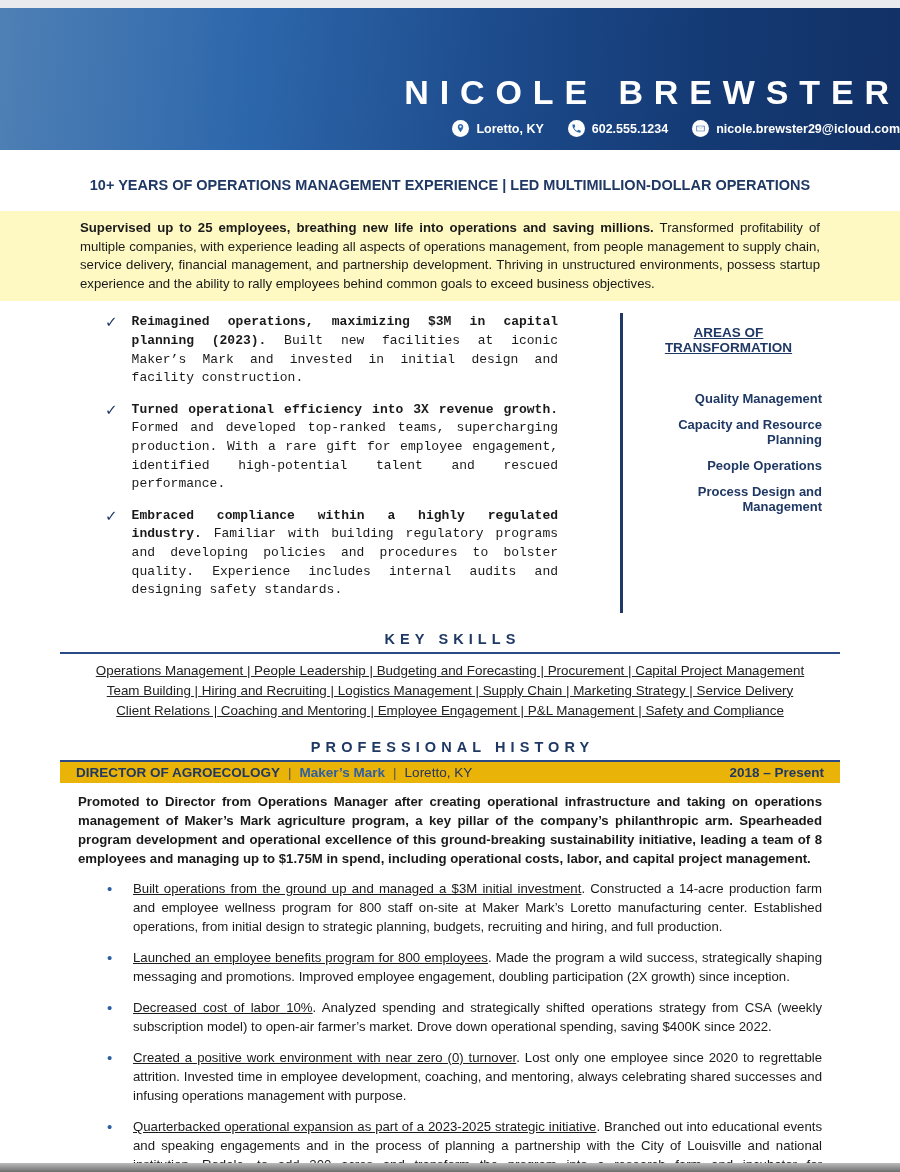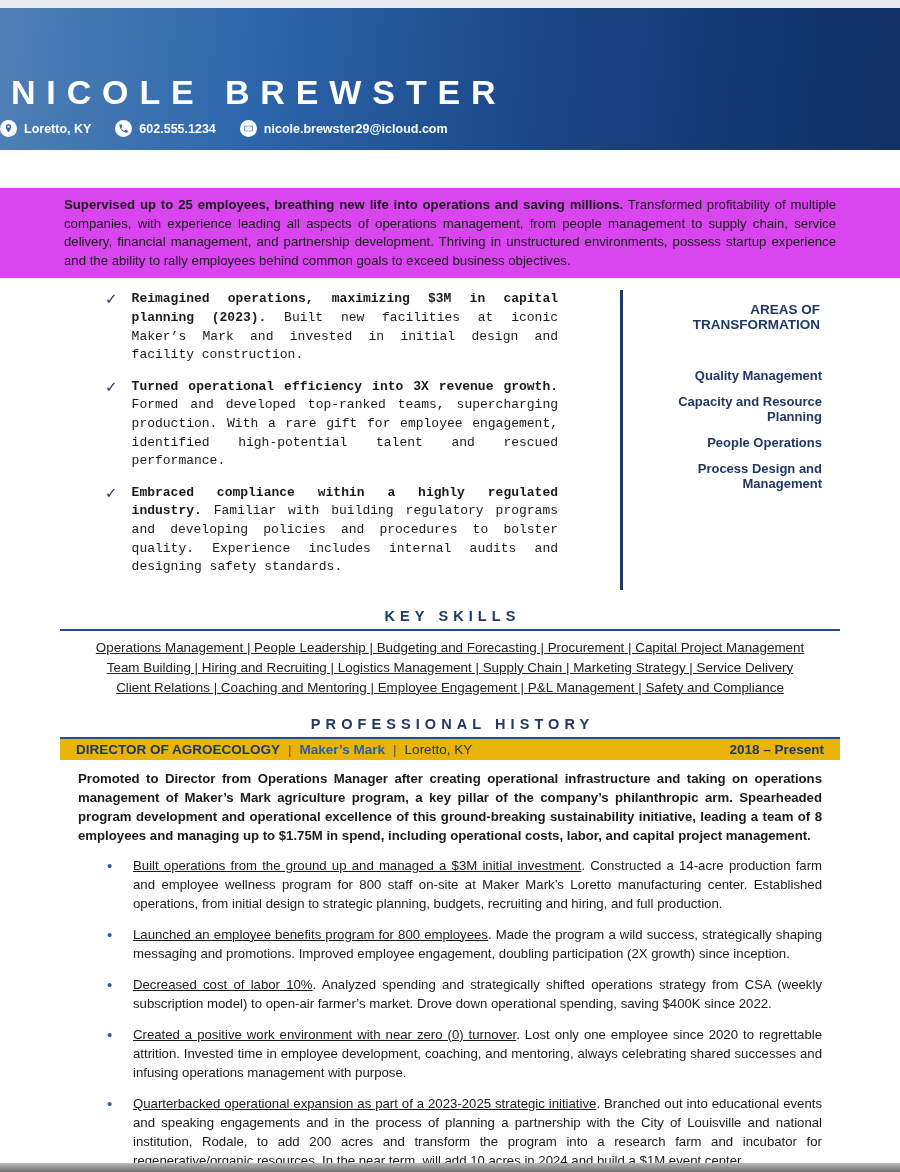--- a/index.html
+++ b/index.html
@@ -6,47 +6,47 @@
   body{
     width:900px;height:1172px;position:relative;overflow:hidden;
     background:#ffffff;color:#1a1a1a;
     font-family:"Liberation Sans","DejaVu Sans",sans-serif;
   }
   .top-strip{height:8px;background:#e9eaed;}
   
   .hero{
     height:142px;
     background:linear-gradient(95deg,#4f80b5 0%,#2d67ab 28%,#1d4b8c 55%,#143a74 78%,#123166 100%);
-    display:flex;flex-direction:column;align-items:flex-start;justify-content:flex-end;
+    display:flex;flex-direction:column;align-items:flex-end;justify-content:flex-end;
     padding-bottom:13px;box-sizing:border-box;
   }
   .name{
     margin:0 0 11px;color:#ffffff;font-size:34px;font-weight:bold;
     letter-spacing:0.32em;text-indent:0.32em;line-height:1;
   }
   .contact{display:flex;gap:24px;align-items:center;color:#ffffff;font-size:12.5px;font-weight:bold;}
   .citem{display:flex;align-items:center;gap:7px;}
   .cicon{width:17px;height:17px;background:#ffffff;border-radius:50%;display:flex;align-items:center;justify-content:center;flex:0 0 auto;}
   .cicon svg{width:11px;height:11px;fill:#2d67ab;}
   
   .target-sec{text-align:center;padding-top:20px;color:#1f3864;}
   .target-label{font-size:15px;letter-spacing:0.5px;}
   .target-title{font-size:26px;font-weight:bold;letter-spacing:0.5px;}
   .target-sub{margin-top:7px;font-size:14.5px;font-weight:bold;}
   
-  .summary-band{margin-top:18px;background:#d946ef;padding:8px 64px;}
+  .summary-band{margin-top:18px;background:#fef9c3;padding:8px 80px;}
   .summary-band p{margin:0;font-size:13.2px;line-height:18.6px;text-align:justify;}
   
   .two-col{display:flex;margin:12px 78px 0;}
   .checklist{list-style:none;margin:0;padding:0 0 0 27px;width:480px;box-sizing:border-box;}
   .checklist li{display:flex;gap:14px;margin-bottom:13px;}
   .check{color:#1f3864;font-weight:bold;font-size:15px;line-height:18.6px;flex:0 0 auto;}
   .checklist p{margin:0;font-size:13px;line-height:18.6px;text-align:justify;font-family:Liberation Mono, monospace;}
   .transform{margin-left:auto;width:202px;border-left:3px solid #1f3864;padding:8px 0 4px 14px;text-align:right;box-sizing:border-box;}
-  .transform h3{margin:4px 2px 0 0;font-size:13.5px;color:#1f3864;font-weight:bold;}
+  .transform h3{margin:4px 2px 0 0;font-size:13.5px;color:#1f3864;text-decoration:underline;font-weight:bold;text-align:center;}
   .transform ul{list-style:none;margin:36px 0 0;padding:0;}
   .transform li{font-size:13px;font-weight:bold;color:#1f3864;margin-bottom:11px;}
   
   .sec-head{text-align:center;color:#1f3864;font-size:14.5px;font-weight:bold;letter-spacing:0.35em;text-indent:0.35em;margin:18px 0 5px;}
   .rule{border:none;border-top:2px solid #2a4a85;margin:0 60px;}
   
   .skills{margin-top:7px;text-align:center;font-size:13.4px;line-height:20px;color:#222222;text-decoration:underline;}
   
   .job-bar{margin:0 60px;background:#eab308;display:flex;justify-content:space-between;align-items:center;padding:3px 16px;font-size:13.5px;box-sizing:border-box;}
   .job-left{display:flex;gap:8px;align-items:baseline;}
@@ -96,20 +96,21 @@
         <svg viewBox="0 0 24 24">
             <path d="M3 6h18v12H3V6zm9 6.5L4.5 7.2v9.6h15V7.2L12 12.5zM5.2 7l6.8 4.8L18.8 7H5.2z"></path>
           </svg>
       </span>
       <span>nicole.brewster29@icloud.com</span>
     </span>
   </div>
 </header>
 
 <section class="target-sec">
+  <div class="target-sub">10+ YEARS OF OPERATIONS MANAGEMENT EXPERIENCE | LED MULTIMILLION-DOLLAR OPERATIONS</div>
 </section>
 
 <section class="summary-band">
   <p><b>Supervised up to 25 employees, breathing new life into operations and saving millions.</b><span> Transformed profitability of multiple companies, with experience leading all aspects of operations management, from people management to supply chain, service delivery, financial management, and partnership development. Thriving in unstructured environments, possess startup experience and the ability to rally employees behind common goals to exceed business objectives.</span></p>
 </section>
 
 <section class="two-col">
   <ul class="checklist">
     <li>
       <span class="check">✓</span>

